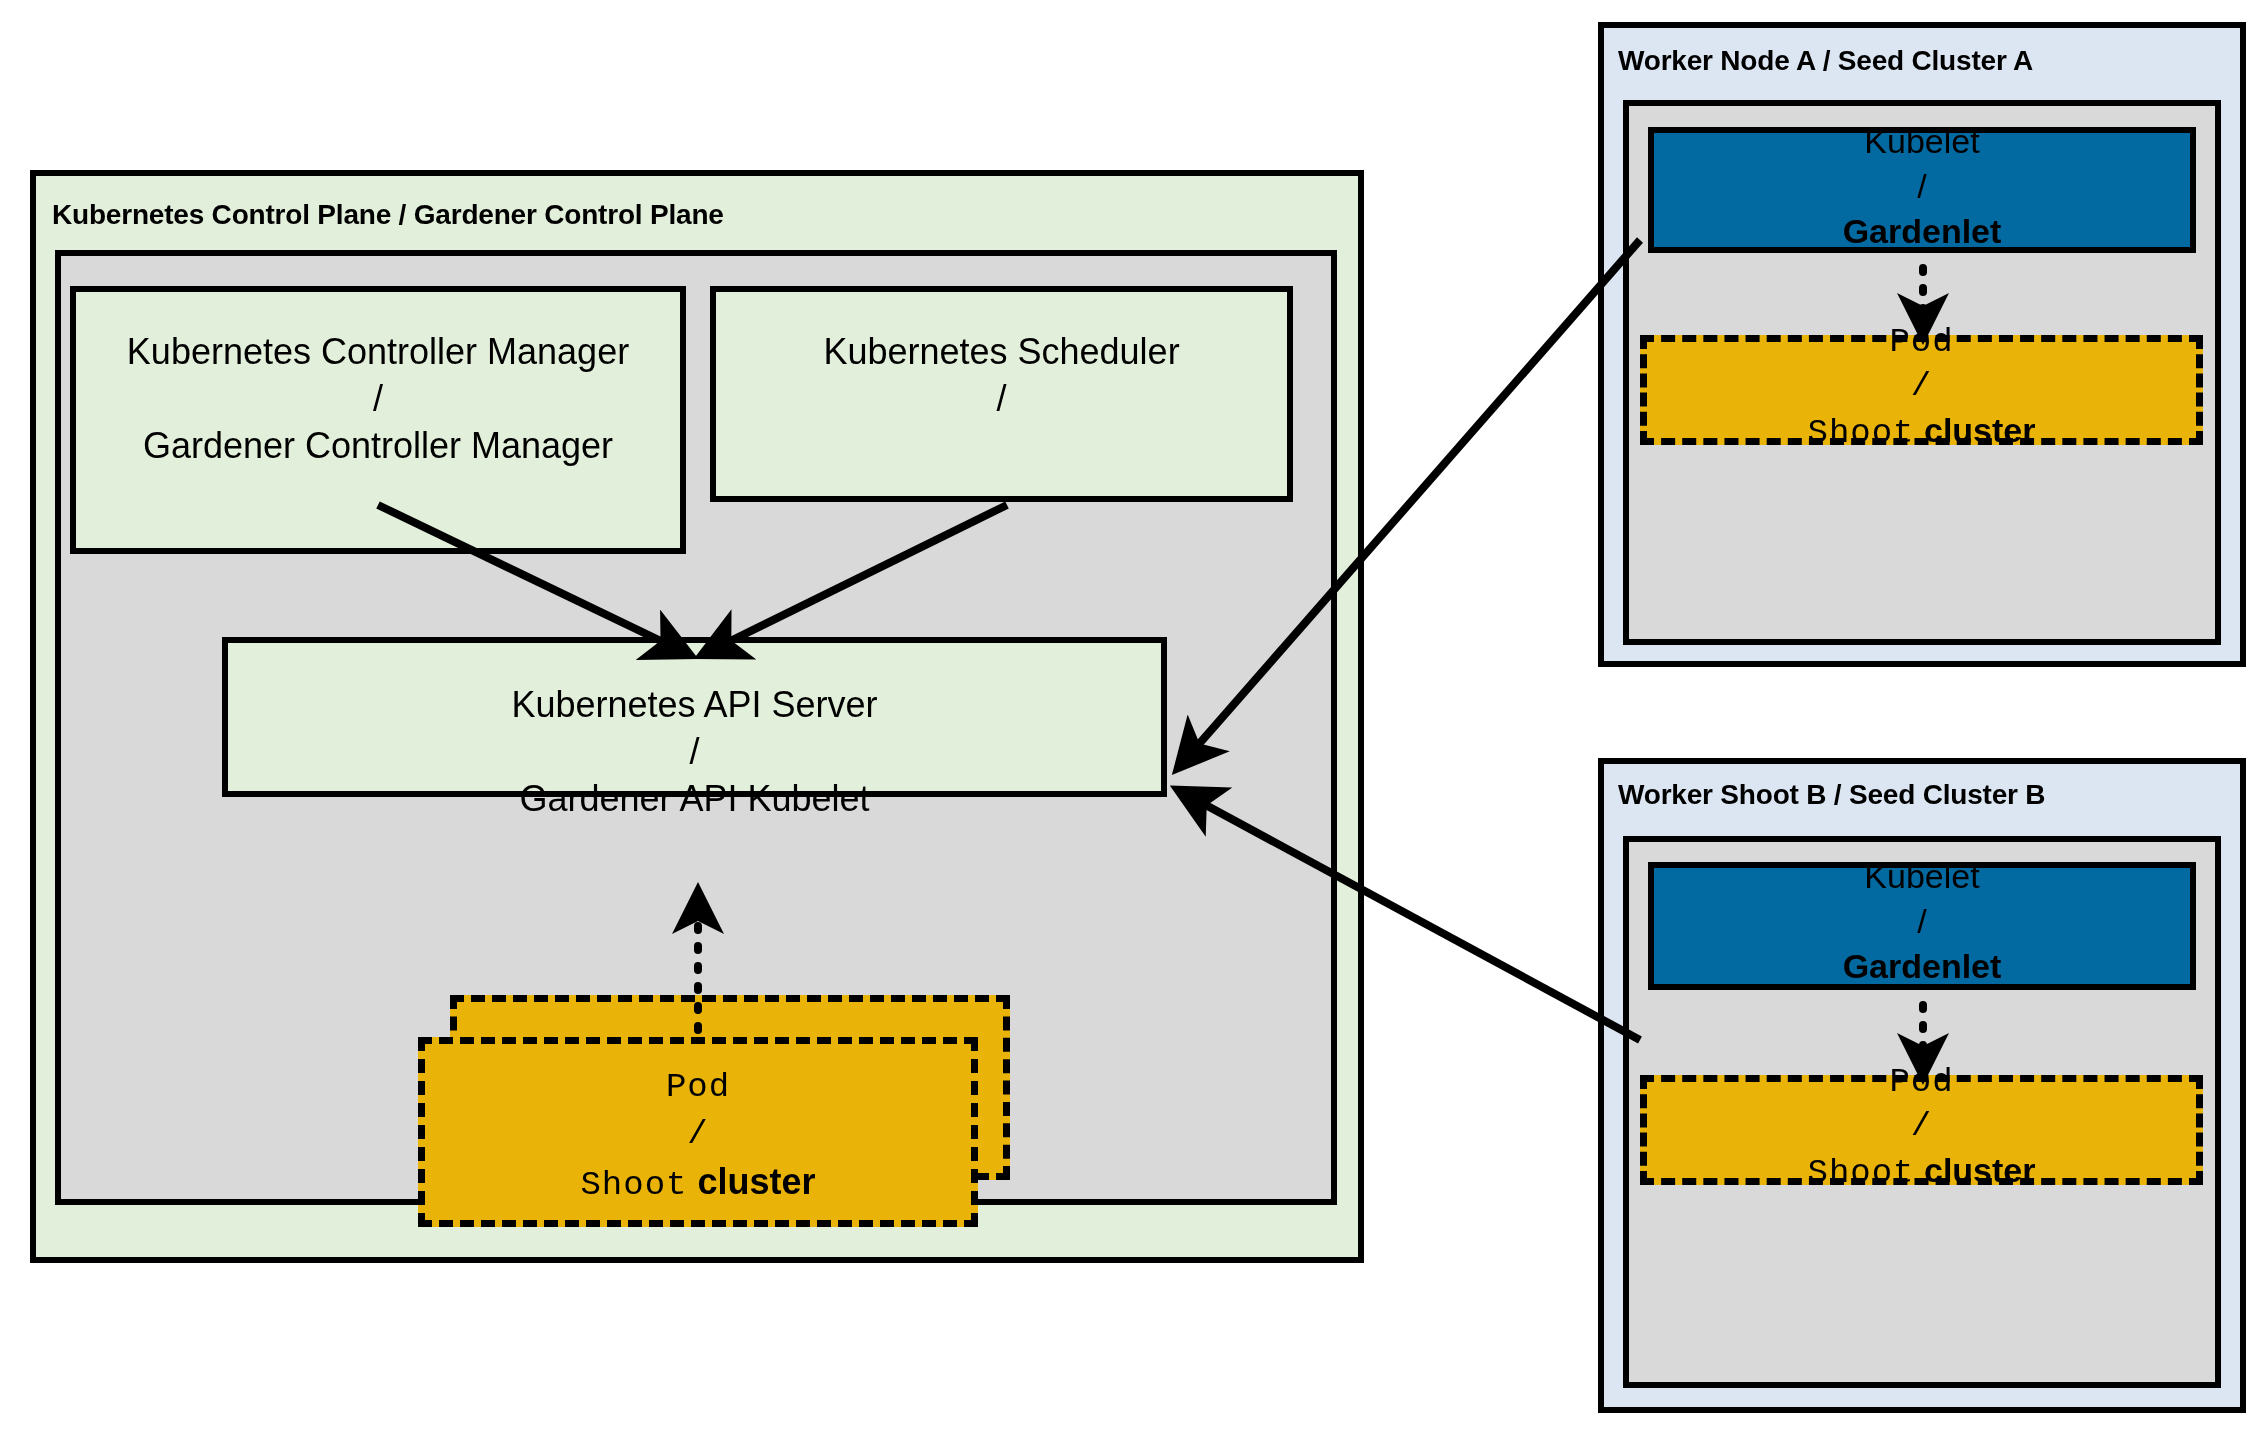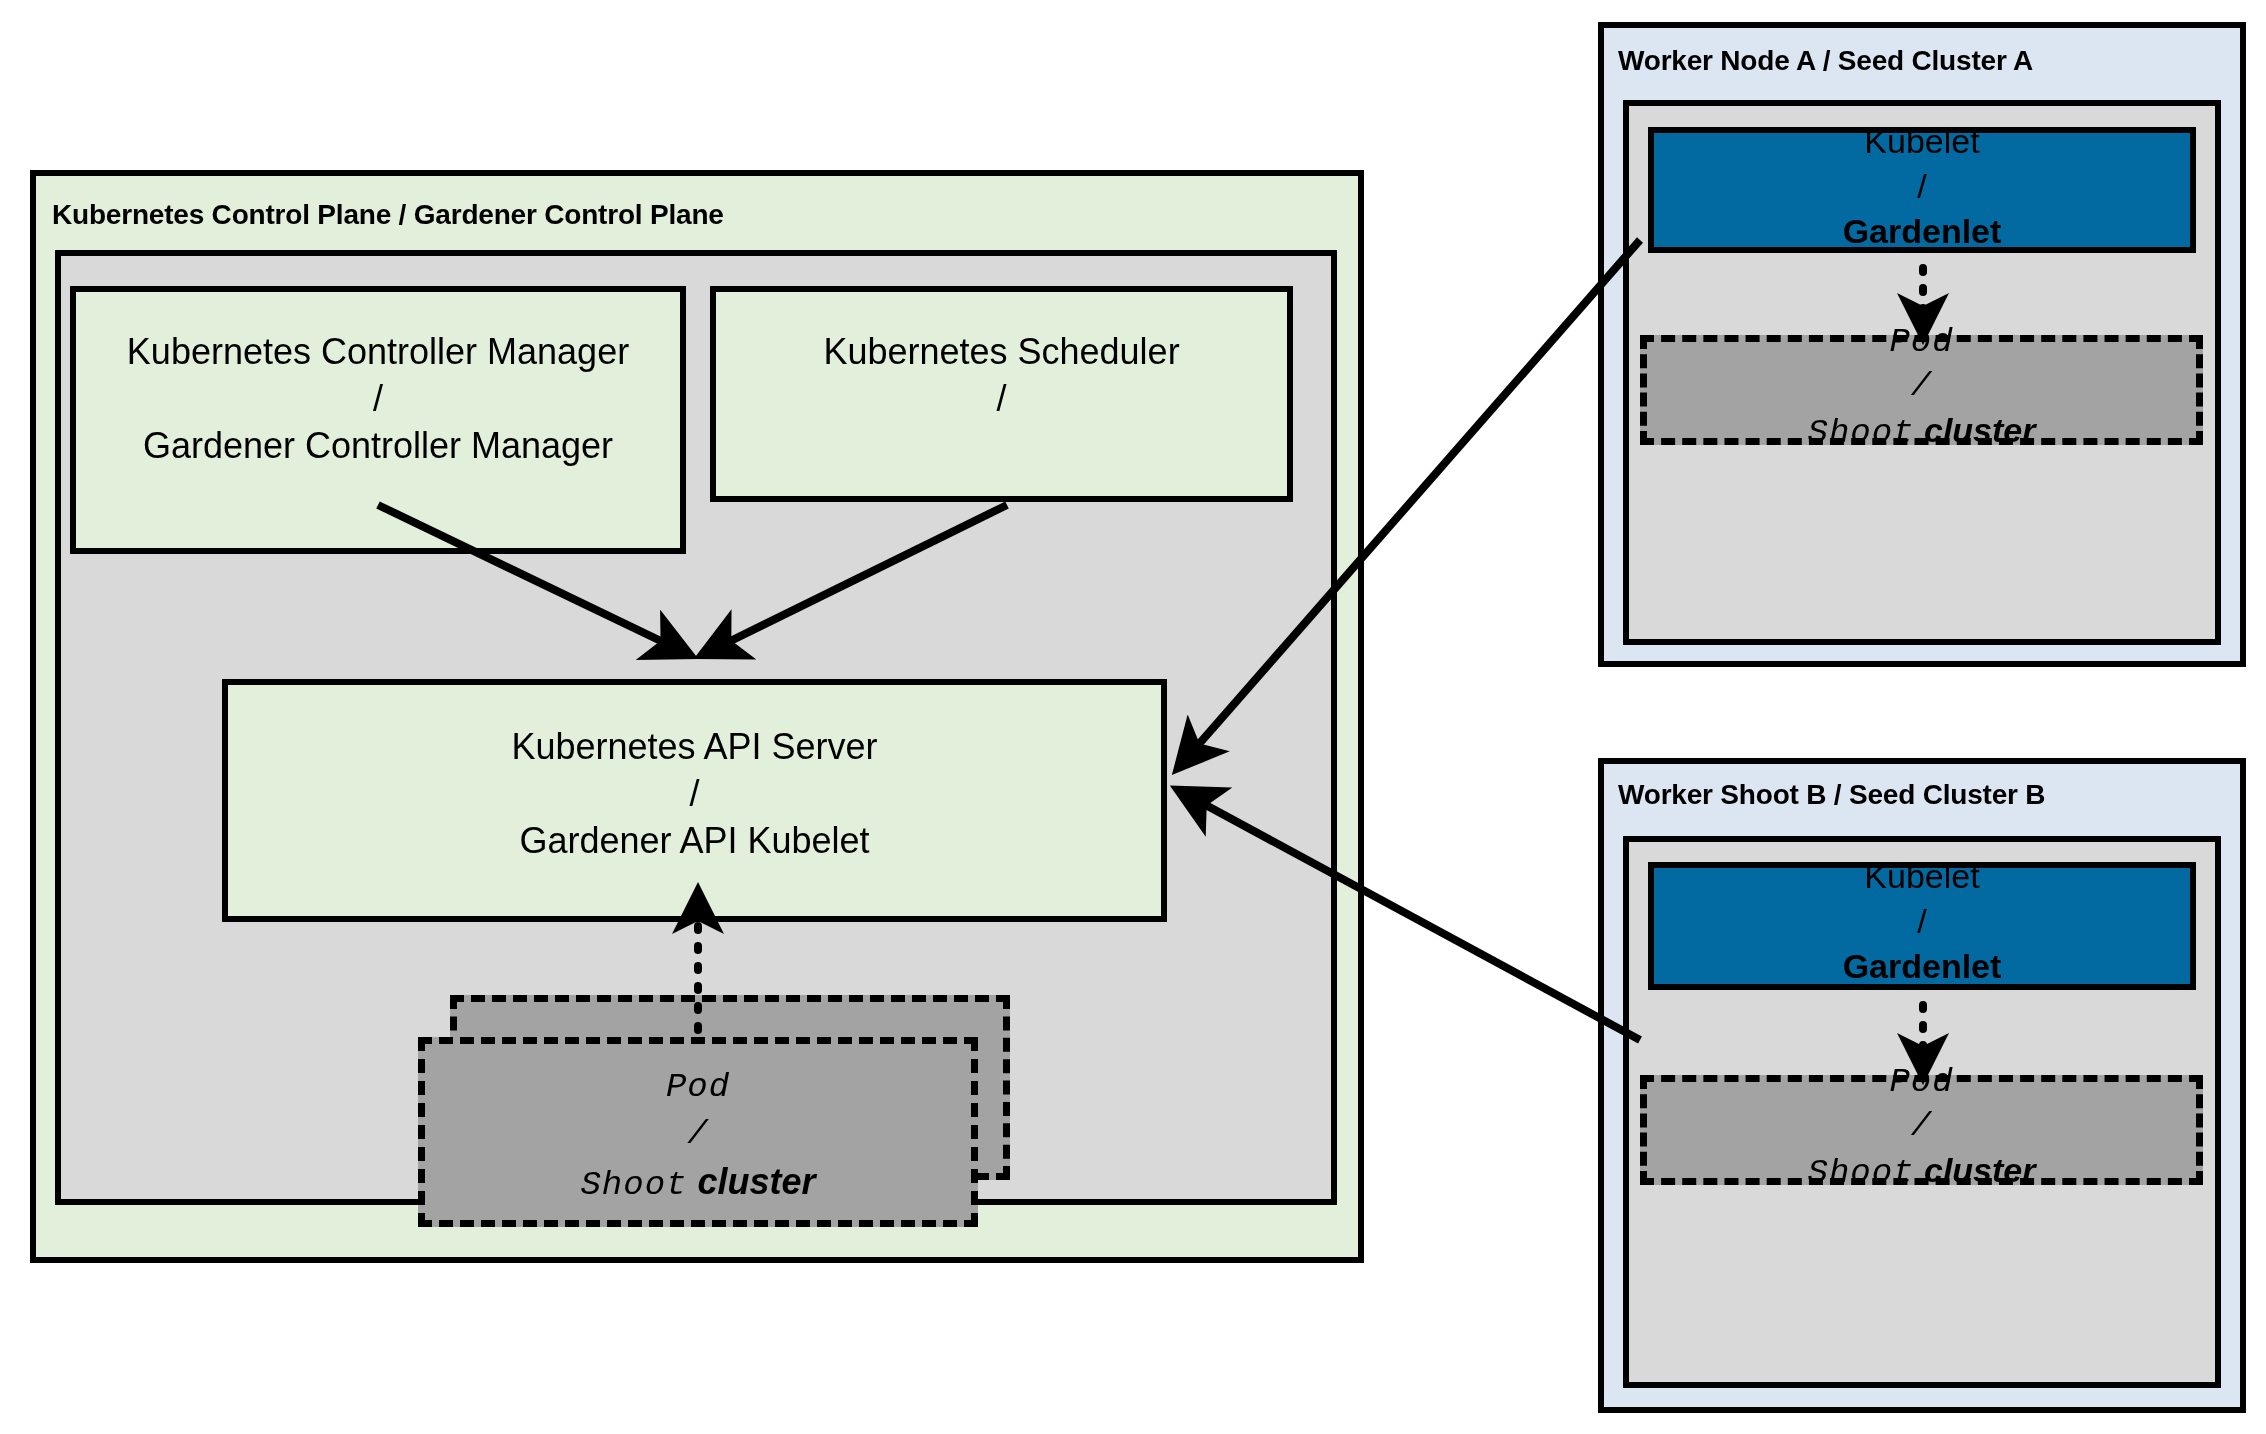--- a/index.html
+++ b/index.html
@@ -20,22 +20,21 @@
     position:absolute;
     box-sizing:border-box;
     border:6px solid #000;
   }
   .green{background:#e2efda;}
   .gray{background:#d9d9d9;}
   .blue{background:#dce6f2;}
   .orange{background:#0369a1;}
   .dashed{
     border:7px dashed #000;
-    background:#a3a3a3;
-    font-style:italic;
+    background:#eab308;
   }
 
   
   .panel-title{
     position:absolute;
     font-size:28px;
     line-height:46px;
     white-space:nowrap;
     font-weight:700;
     letter-spacing:-0.2px;
@@ -79,21 +78,21 @@
     </div>
   </div>
 
   <div class="box green" style="left:710px; top:286px; width:583px; height:216px;text-decoration:underline;">
     <div class="stack" style="top:36px;">
       <span class="ln">Kubernetes Scheduler</span>
       <span class="ln">/</span>
     </div>
   </div>
 
-  <div class="box green" style="left:222px; top:679px; width:945px; height:243px;">
+  <div class="box green" style="left:222px; top:637px; width:945px; height:160px;">
     <div class="stack" style="top:38px;">
       <span class="ln">Kubernetes API Server</span>
       <span class="ln">/</span>
       <span class="ln">Gardener API Kubelet</span>
     </div>
   </div>
 
   <div class="dashed" style="position:absolute; left:450px; top:995px; width:560px; height:185px; box-sizing:border-box;"></div>
   <div class="dashed" style="position:absolute; left:418px; top:1037px; width:560px; height:190px; box-sizing:border-box;">
     <div class="stack mix" style="top:20px;">

